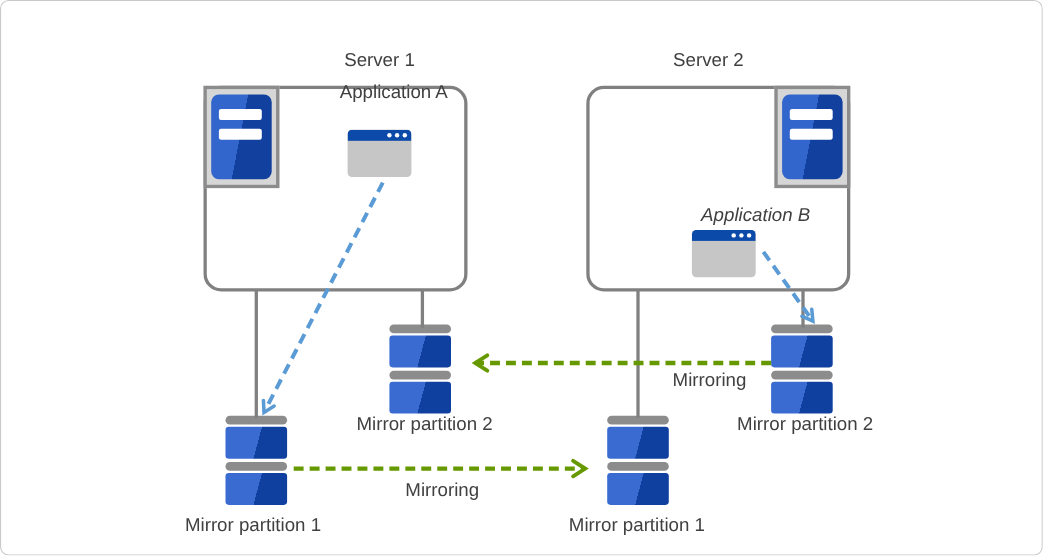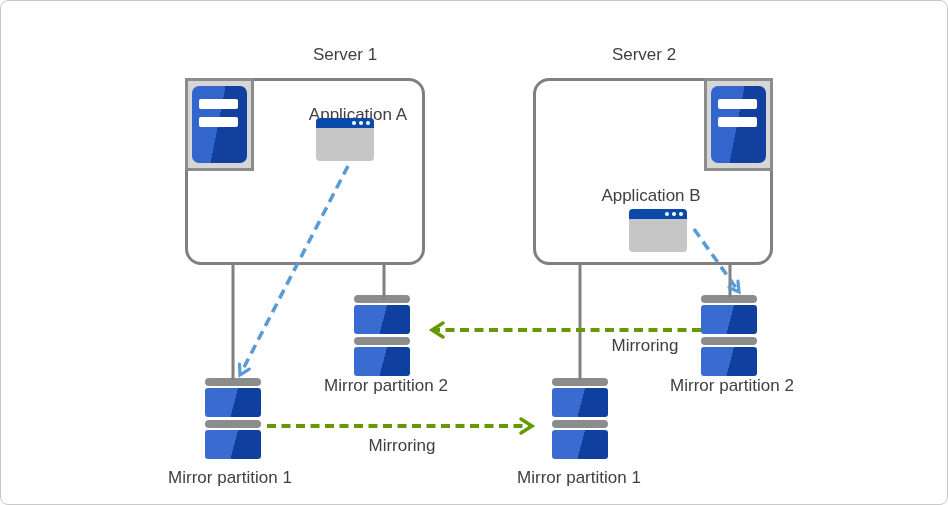--- a/index.html
+++ b/index.html
@@ -122,30 +122,30 @@
       <div class="tower-bar b2"></div>
     </div>
   </div>
   <div class="server-frame" style="left:703px; top:77px;">
     <div class="tower">
       <div class="tower-bar b1"></div>
       <div class="tower-bar b2"></div>
     </div>
   </div>
 
-  <div class="label" style="left:253px; top:104px;padding-left:28px;">Application A</div>
+  <div class="label" style="left:253px; top:73px;padding-left:28px;">Application A</div>
   <div class="app-window" style="left:315px; top:117px;">
     <div class="app-titlebar">
       <span class="dot"></span>
       <span class="dot"></span>
       <span class="dot"></span>
     </div>
   </div>
 
-  <div class="label" style="left:560px; top:185px;">Application B</div>
+  <div class="label" style="left:596px; top:185px;font-style:italic;">Application B</div>
   <div class="app-window" style="left:628px; top:208px;">
     <div class="app-titlebar">
       <span class="dot"></span>
       <span class="dot"></span>
       <span class="dot"></span>
     </div>
   </div>
 
   <div class="disk-stack" style="left:204px; top:377px;">
     <div class="disk-bar"></div>

